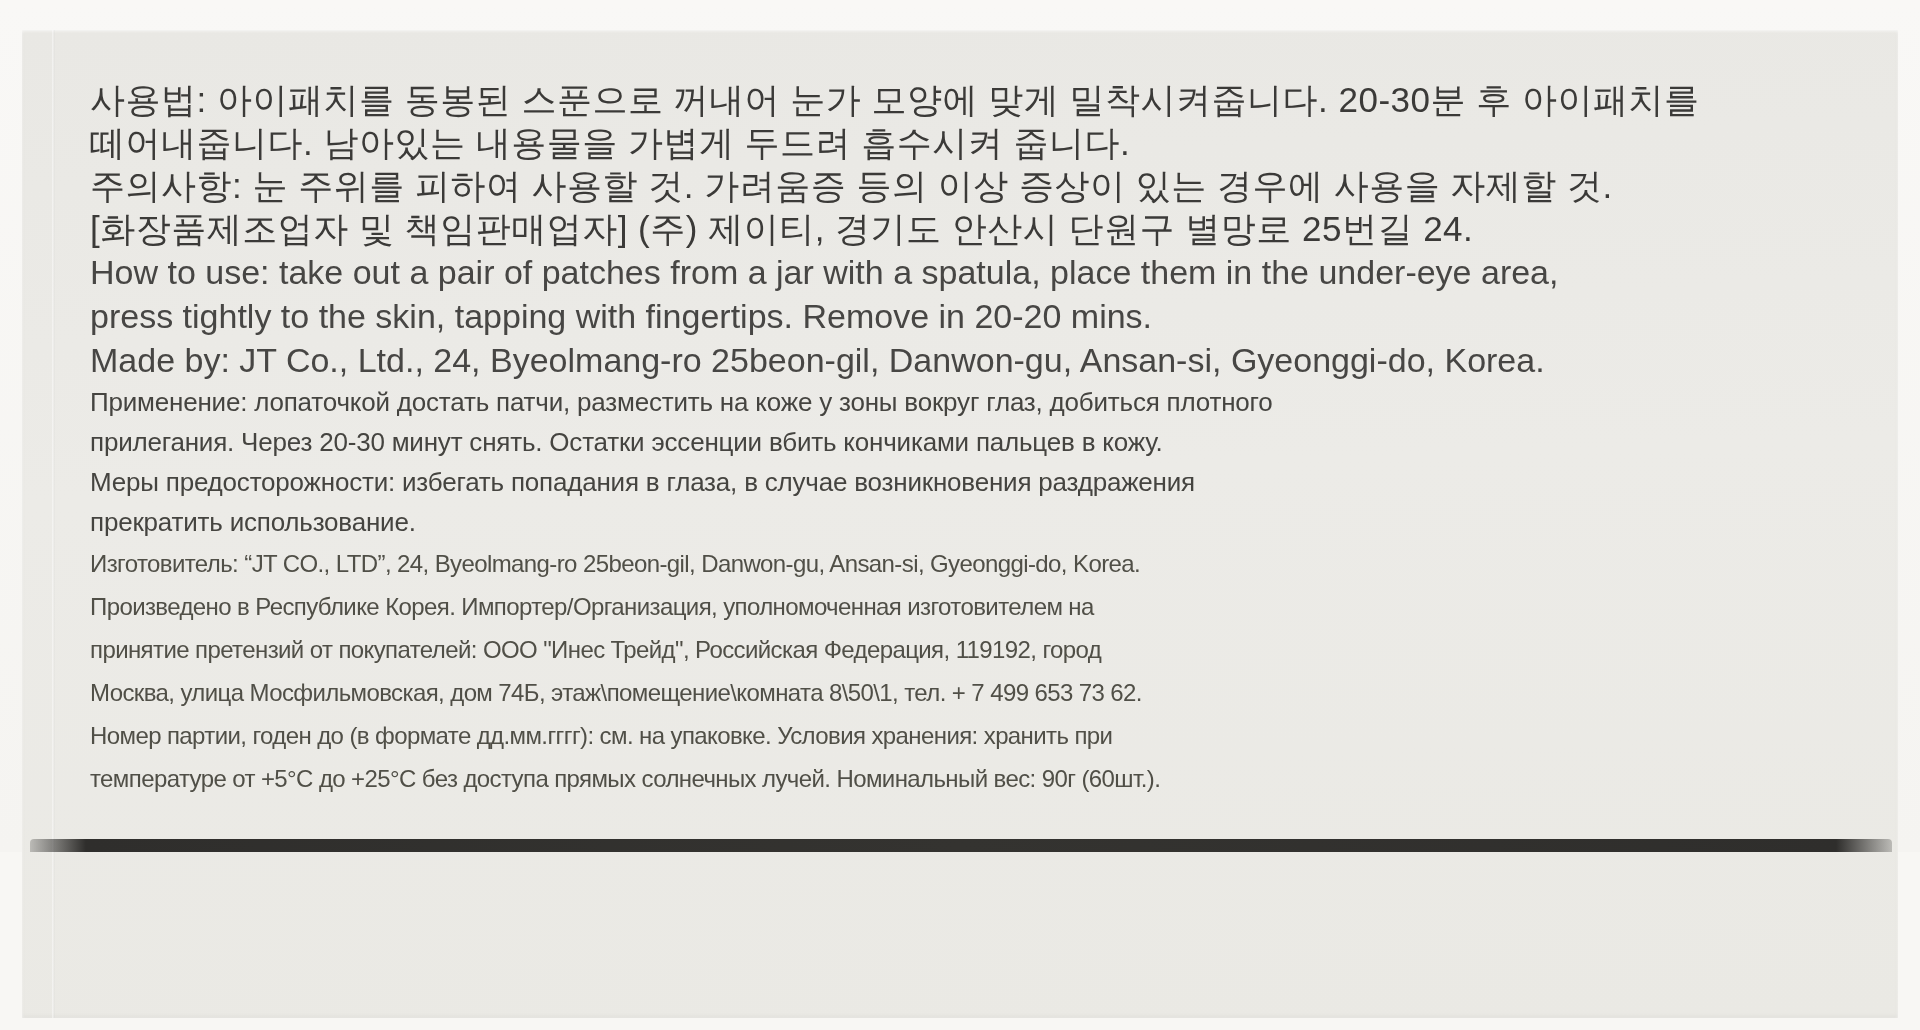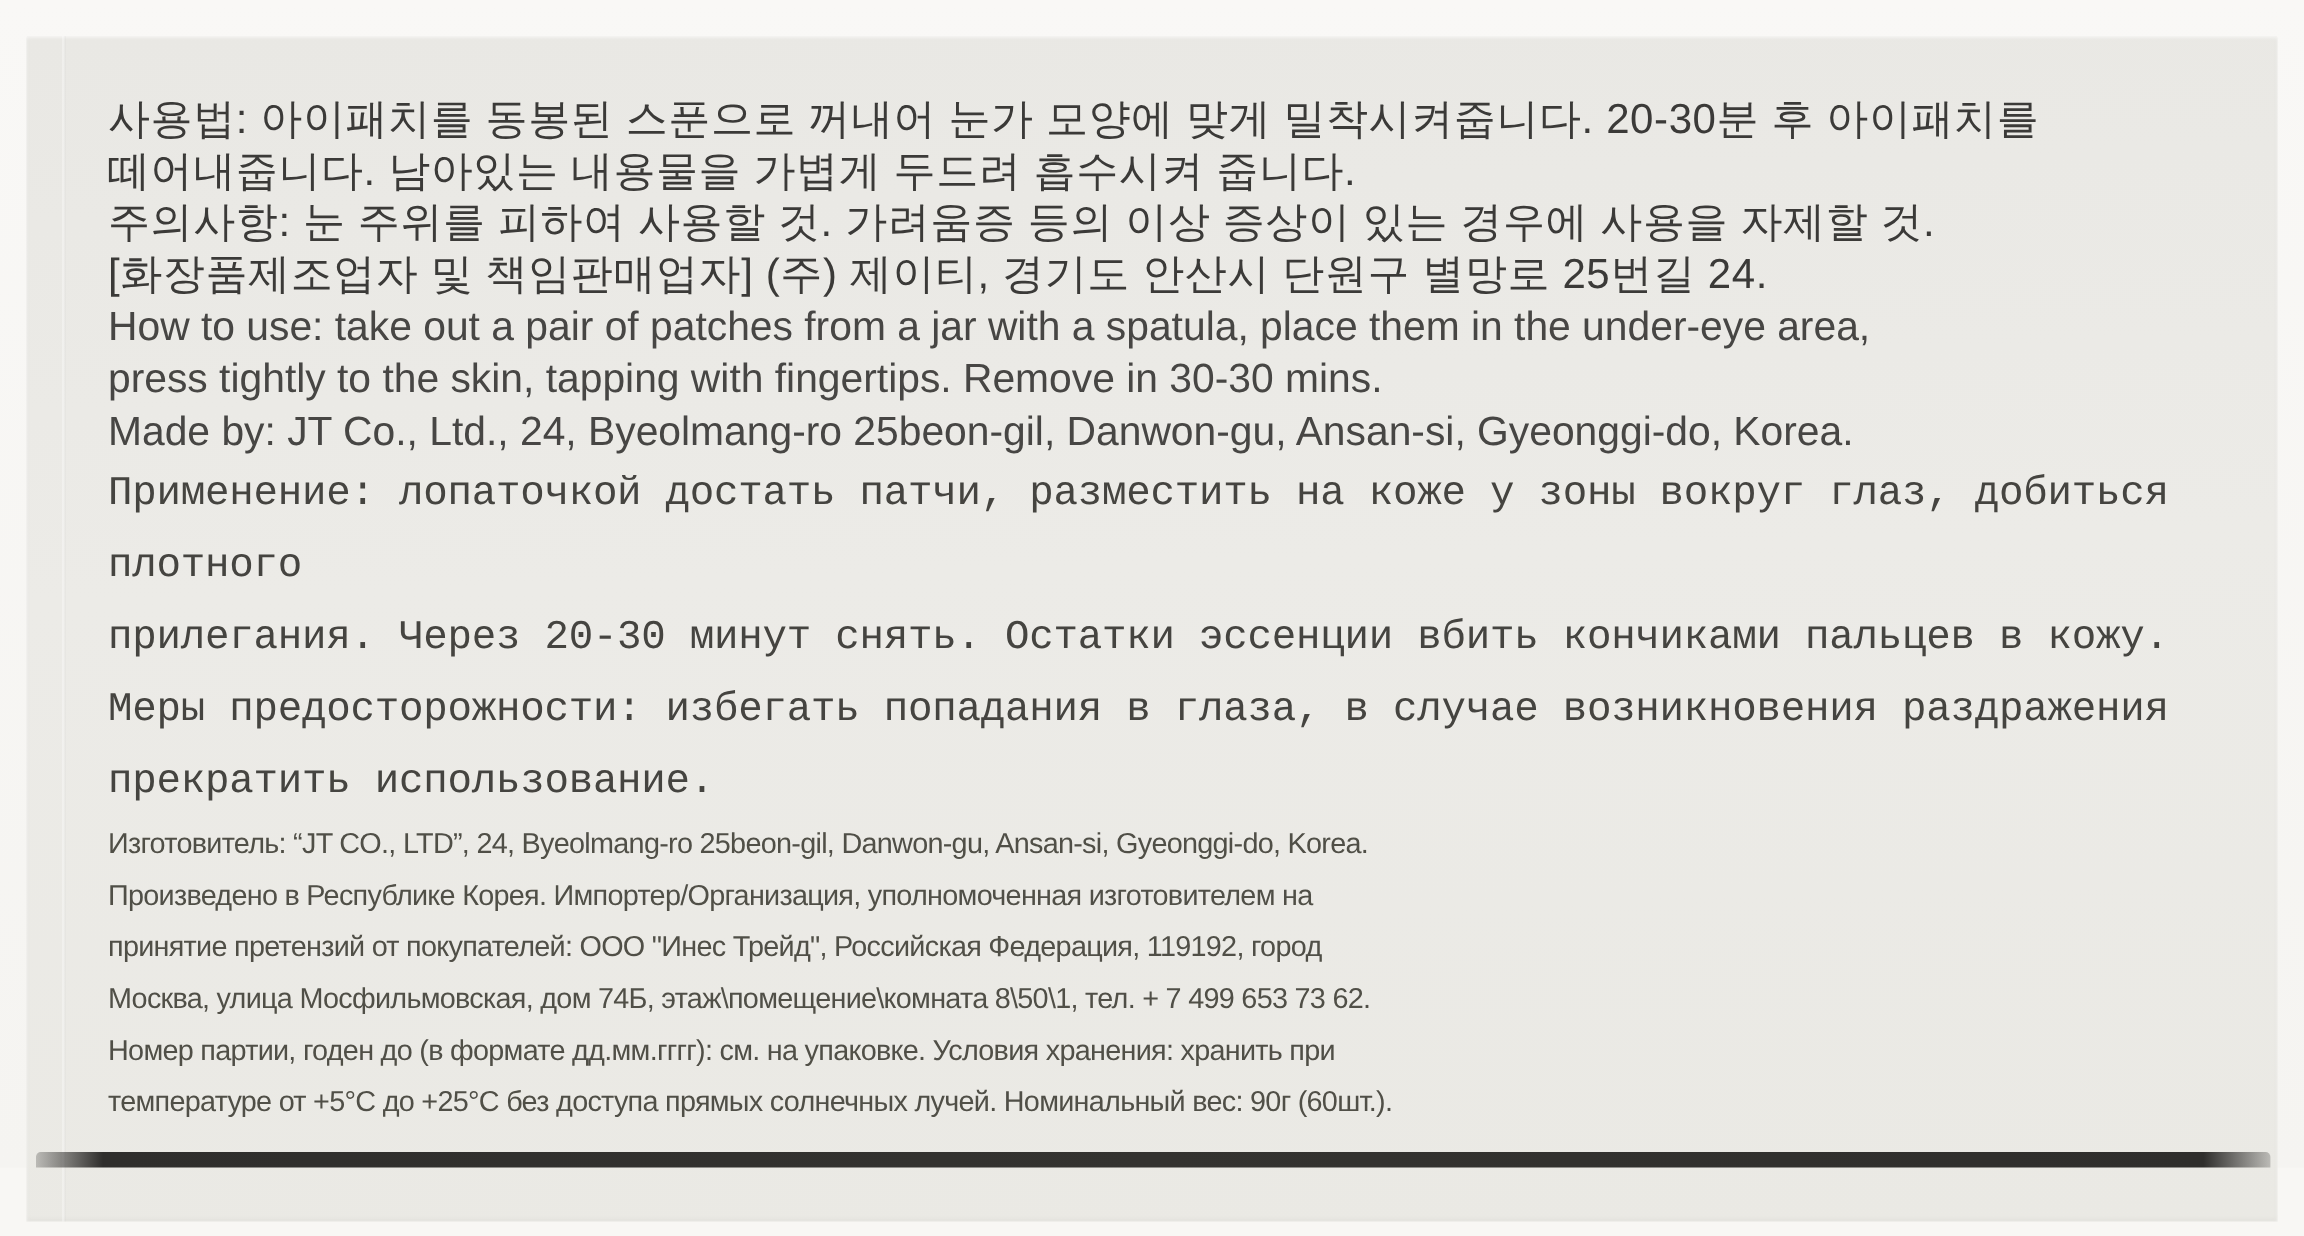--- a/index.html
+++ b/index.html
@@ -7,21 +7,21 @@
     padding: 0;
     width: 1920px;
     height: 1030px;
     background: #f8f7f4;
     overflow: hidden;
     font-family: "Liberation Sans", "DejaVu Sans", sans-serif;
   }
   .photo {
     position: relative;
     width: 1920px;
-    height: 973px;
+    height: 852px;
     background: linear-gradient(180deg, #f9f8f6 0%, #f5f4f1 100%);
   }
   
   .panel {
     position: absolute;
     left: 22px;
     top: 30px;
     width: 1876px;
     height: 988px;
     background: linear-gradient(178deg, #e9e8e4 0%, #ecebe7 45%, #eae9e4 100%);
@@ -69,47 +69,46 @@
   .ko-usage   { margin-top: 0; }
   .ko-caution { margin-top: 31px; }
   .en {
     font-size: 34px;
     line-height: 44px;
     letter-spacing: 0px;
     color: #474644;
     margin-top: 85px;
   }
   .ru-usage {
-    font-size: 34px;
-    line-height: 60px;
+    font-size: 26px;
+    line-height: 40px;
     letter-spacing: -0.2px;
     color: #454440;
     margin-top: 34px;
-    font-family: Liberation Mono, monospace;
   }
   .ru-manufacturer {
     font-size: 24px;
     line-height: 43px;
     letter-spacing: -0.6px;
     color: #504f47;
     margin-top: 38px;
   }
 </style>
 </head>
 <body>
 
 <div class="photo">
   <div class="panel">
     <div class="text-block">
       <p class="para ko ko-usage">사용법: 아이패치를 동봉된 스푼으로 꺼내어 눈가 모양에 맞게 밀착시켜줍니다. 20-30분 후 아이패치를
 떼어내줍니다. 남아있는 내용물을 가볍게 두드려 흡수시켜 줍니다.</p>
       <p class="para ko ko-caution">주의사항: 눈 주위를 피하여 사용할 것. 가려움증 등의 이상 증상이 있는 경우에 사용을 자제할 것.
 [화장품제조업자 및 책임판매업자] (주) 제이티, 경기도 안산시 단원구 별망로 25번길 24.</p>
       <p class="para en">How to use: take out a pair of patches from a jar with a spatula, place them in the under-eye area,
-press tightly to the skin, tapping with fingertips. Remove in 30-30 mins.
+press tightly to the skin, tapping with fingertips. Remove in 20-20 mins.
 Made by: JT Co., Ltd., 24, Byeolmang-ro 25beon-gil, Danwon-gu, Ansan-si, Gyeonggi-do, Korea.</p>
       <p class="para ru-usage">Применение: лопаточкой достать патчи, разместить на коже у зоны вокруг глаз, добиться плотного
 прилегания. Через 20-30 минут снять. Остатки эссенции вбить кончиками пальцев в кожу.
 Меры предосторожности: избегать попадания в глаза, в случае возникновения раздражения
 прекратить использование.</p>
       <p class="para ru-manufacturer">Изготовитель: “JT CO., LTD”, 24, Byeolmang-ro 25beon-gil, Danwon-gu, Ansan-si, Gyeonggi-do, Korea.
 Произведено в Республике Корея. Импортер/Организация, уполномоченная изготовителем на
 принятие претензий от покупателей: ООО "Инес Трейд", Российская Федерация, 119192, город
 Москва, улица Мосфильмовская, дом 74Б, этаж\помещение\комната 8\50\1, тел. + 7 499 653 73 62.
 Номер партии, годен до (в формате дд.мм.гггг): см. на упаковке. Условия хранения: хранить при

